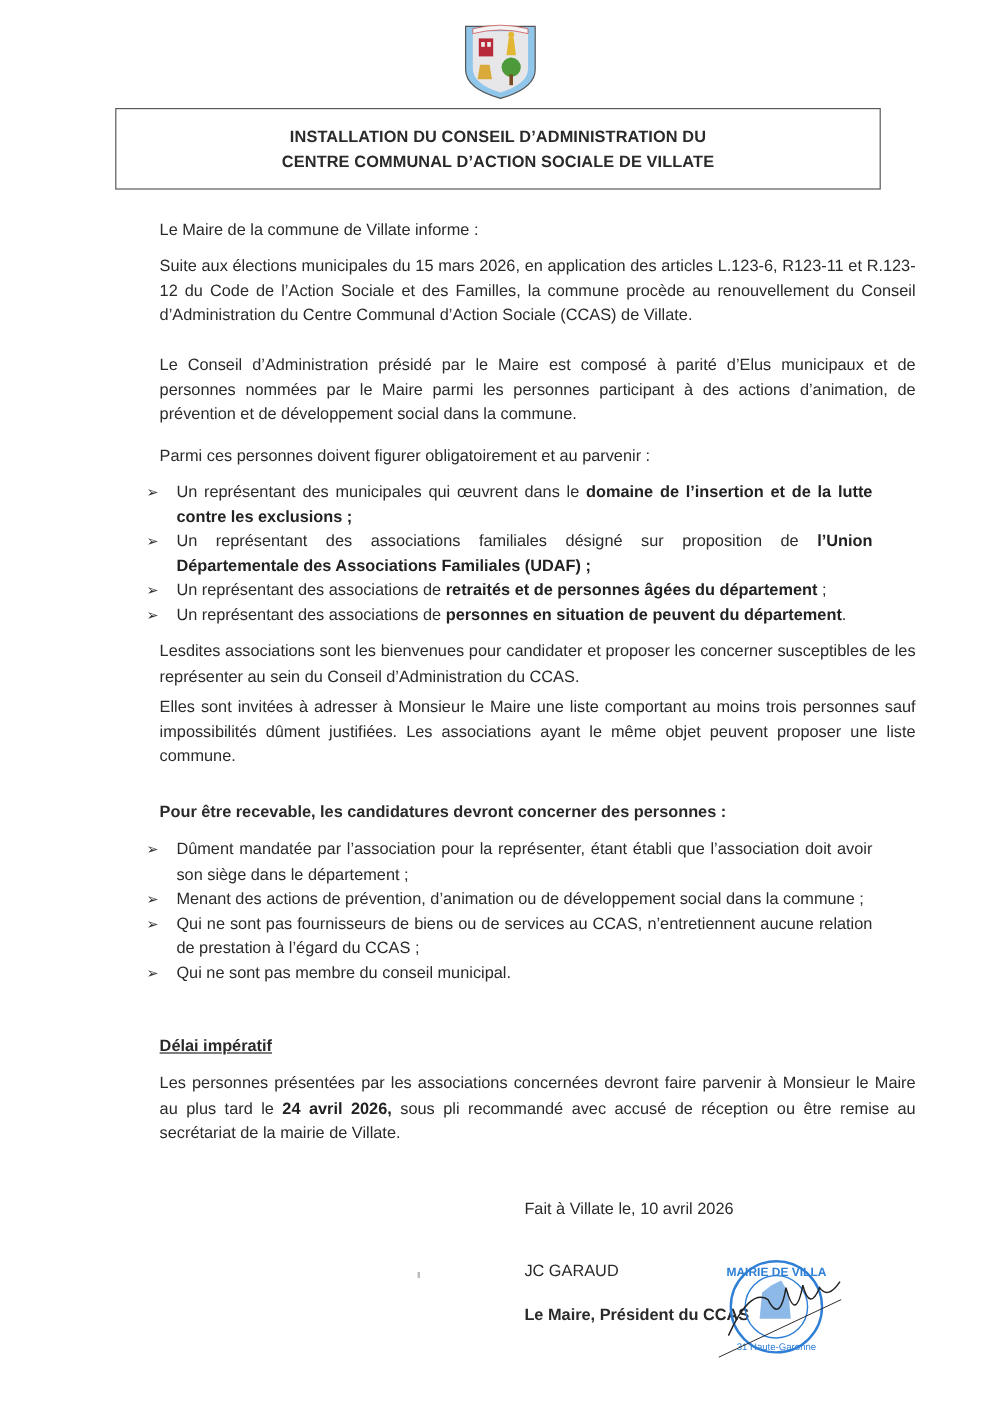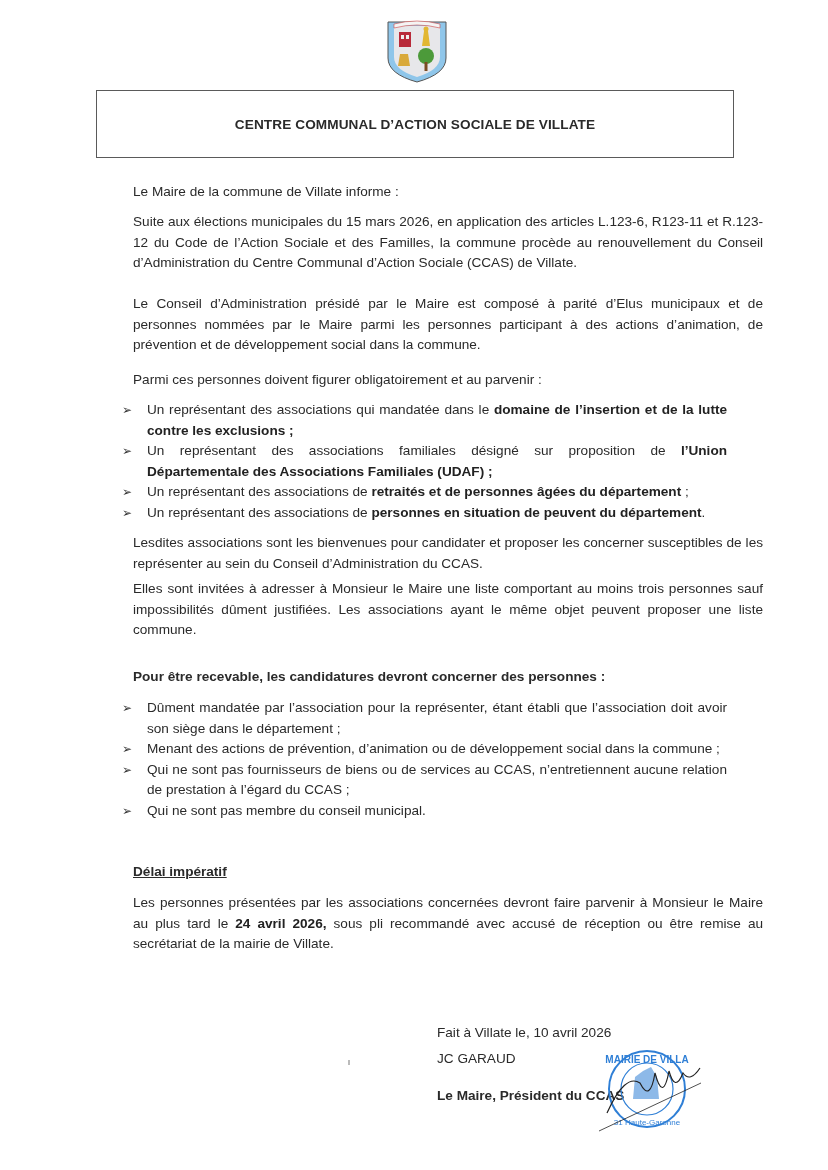--- a/index.html
+++ b/index.html
@@ -35,51 +35,52 @@
   <rect x="17" y="21" width="3" height="4" fill="#eee"></rect>
   <rect x="22" y="21" width="3" height="4" fill="#eee"></rect>
   <path d="M40 17 L44 17 L46 32 L38 32 Z" fill="#e2b733"></path>
   <circle cx="42" cy="15" r="2.5" fill="#e2b733"></circle>
   <path d="M16 40 L24 40 L26 52 L14 52 Z" fill="#d9a93a"></path>
   <circle cx="42" cy="42" r="8" fill="#4c9a3a"></circle>
   <rect x="40.5" y="48" width="3" height="9" fill="#7a4b22"></rect>
 </svg>
 
 <div class="title-box">
+  <div class="title-line">INSTALLATION DU CONSEIL D’ADMINISTRATION DU</div>
   <div class="title-line">CENTRE COMMUNAL D’ACTION SOCIALE DE VILLATE</div>
 </div>
 
 <div class="p" style="top:182px;">Le Maire de la commune de Villate informe :</div>
 <div class="p" style="top:212px;">Suite aux élections municipales du 15 mars 2026, en application des articles L.123-6, R123-11 et R.123-12 du Code de l’Action Sociale et des Familles, la commune procède au renouvellement du Conseil d’Administration du Centre Communal d’Action Sociale (CCAS) de Villate.</div>
 <div class="p" style="top:294px;">Le Conseil d’Administration présidé par le Maire est composé à parité d’Elus municipaux et de personnes nommées par le Maire parmi les personnes participant à des actions d’animation, de prévention et de développement social dans la commune.</div>
 <div class="p" style="top:370px;">Parmi ces personnes doivent figurer obligatoirement et au parvenir :</div>
 
 <ul class="list" style="top:400px;">
-  <li><span class="arrow">➢</span><span>Un représentant des associations qui mandatée dans le </span><b>domaine de l’insertion et de la lutte contre les exclusions ;</b><span></span></li>
+  <li><span class="arrow">➢</span><span>Un représentant des municipales qui œuvrent dans le </span><b>domaine de l’insertion et de la lutte contre les exclusions ;</b><span></span></li>
   <li><span class="arrow">➢</span><span>Un représentant des associations familiales désigné sur proposition de </span><b>l’Union Départementale des Associations Familiales (UDAF) ;</b><span></span></li>
   <li><span class="arrow">➢</span><span>Un représentant des associations de </span><b>retraités et de personnes âgées du département</b><span> ;</span></li>
   <li><span class="arrow">➢</span><span>Un représentant des associations de </span><b>personnes en situation de peuvent du département</b><span>.</span></li>
 </ul>
 
 <div class="p" style="top:533px;">Lesdites associations sont les bienvenues pour candidater et proposer les concerner susceptibles de les représenter au sein du Conseil d’Administration du CCAS.</div>
 <div class="p" style="top:579px;">Elles sont invitées à adresser à Monsieur le Maire une liste comportant au moins trois personnes sauf impossibilités dûment justifiées. Les associations ayant le même objet peuvent proposer une liste commune.</div>
 
 <div class="p" style="top:667px; font-weight:bold;">Pour être recevable, les candidatures devront concerner des personnes :</div>
 
 <ul class="list" style="top:698px;">
   <li><span class="arrow">➢</span><span>Dûment mandatée par l’association pour la représenter, étant établi que l’association doit avoir son siège dans le département ;</span></li>
   <li><span class="arrow">➢</span><span>Menant des actions de prévention, d’animation ou de développement social dans la commune ;</span></li>
   <li><span class="arrow">➢</span><span>Qui ne sont pas fournisseurs de biens ou de services au CCAS, n’entretiennent aucune relation de prestation à l’égard du CCAS ;</span></li>
   <li><span class="arrow">➢</span><span>Qui ne sont pas membre du conseil municipal.</span></li>
 </ul>
 
 <div class="p u" style="top:862px; width:auto;">Délai impératif</div>
 <div class="p" style="top:893px;"><span>Les personnes présentées par les associations concernées devront faire parvenir à Monsieur le Maire au plus tard le </span><b>24 avril 2026,</b><span> sous pli recommandé avec accusé de réception ou être remise au secrétariat de la mairie de Villate.</span></div>
 
-<div class="sig" style="top:998px;margin-top:25px;">Fait à Villate le, 10 avril 2026</div>
+<div class="sig" style="top:998px;">Fait à Villate le, 10 avril 2026</div>
 <div class="sig" style="top:1086px;font-weight:bold;">Le Maire, Président du CCAS</div>
 <div class="sig" style="top:1049px;">JC GARAUD</div>
 
 <div class="dot"></div>
 
 <svg class="stamp" viewBox="0 0 108 90">
   <circle cx="52" cy="46" r="38" fill="none" stroke="#2f7fd6" stroke-width="2"></circle>
   <circle cx="52" cy="46" r="26" fill="none" stroke="#2f7fd6" stroke-width="1.2"></circle>
   <path d="M38 56 L40 34 L48 28 L56 24 L62 34 L64 56 Z" fill="#2f7fd6" opacity="0.55"></path>
   <text x="52" y="20" font-size="10" fill="#2f7fd6" text-anchor="middle" font-weight="bold" font-family="Liberation Sans, sans-serif">MAIRIE DE VILLA</text>

